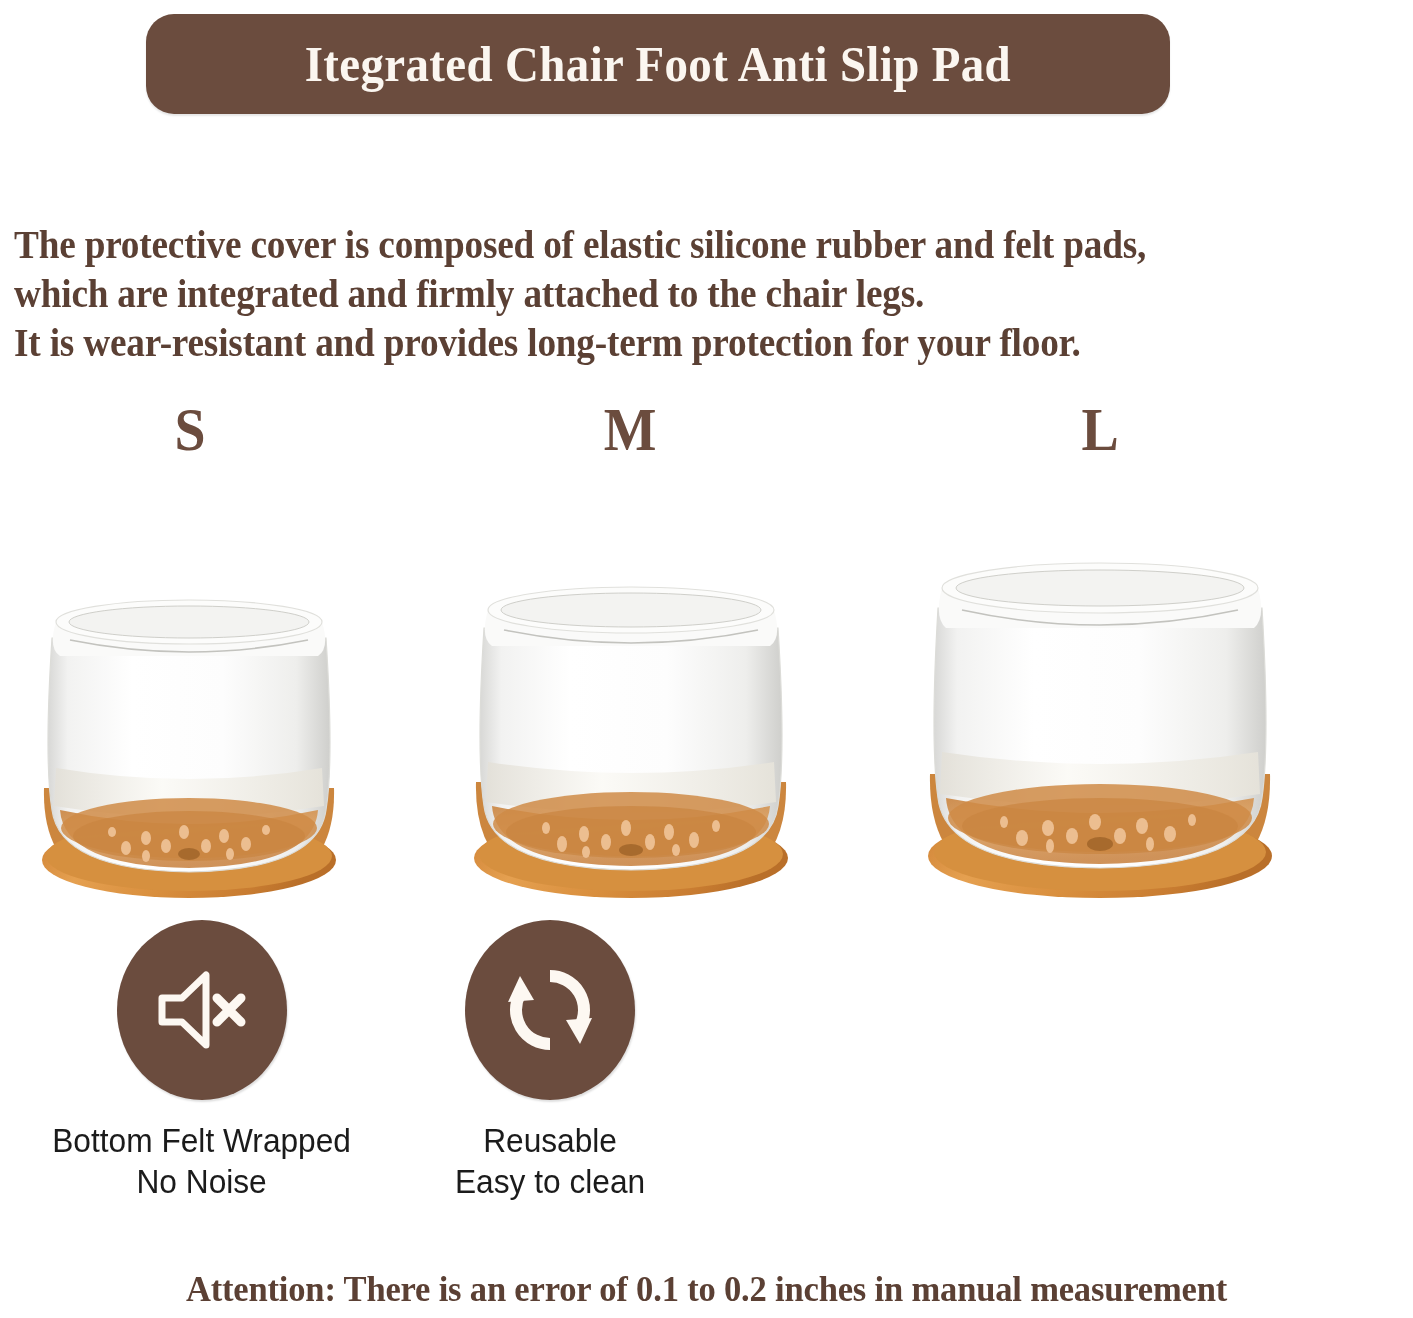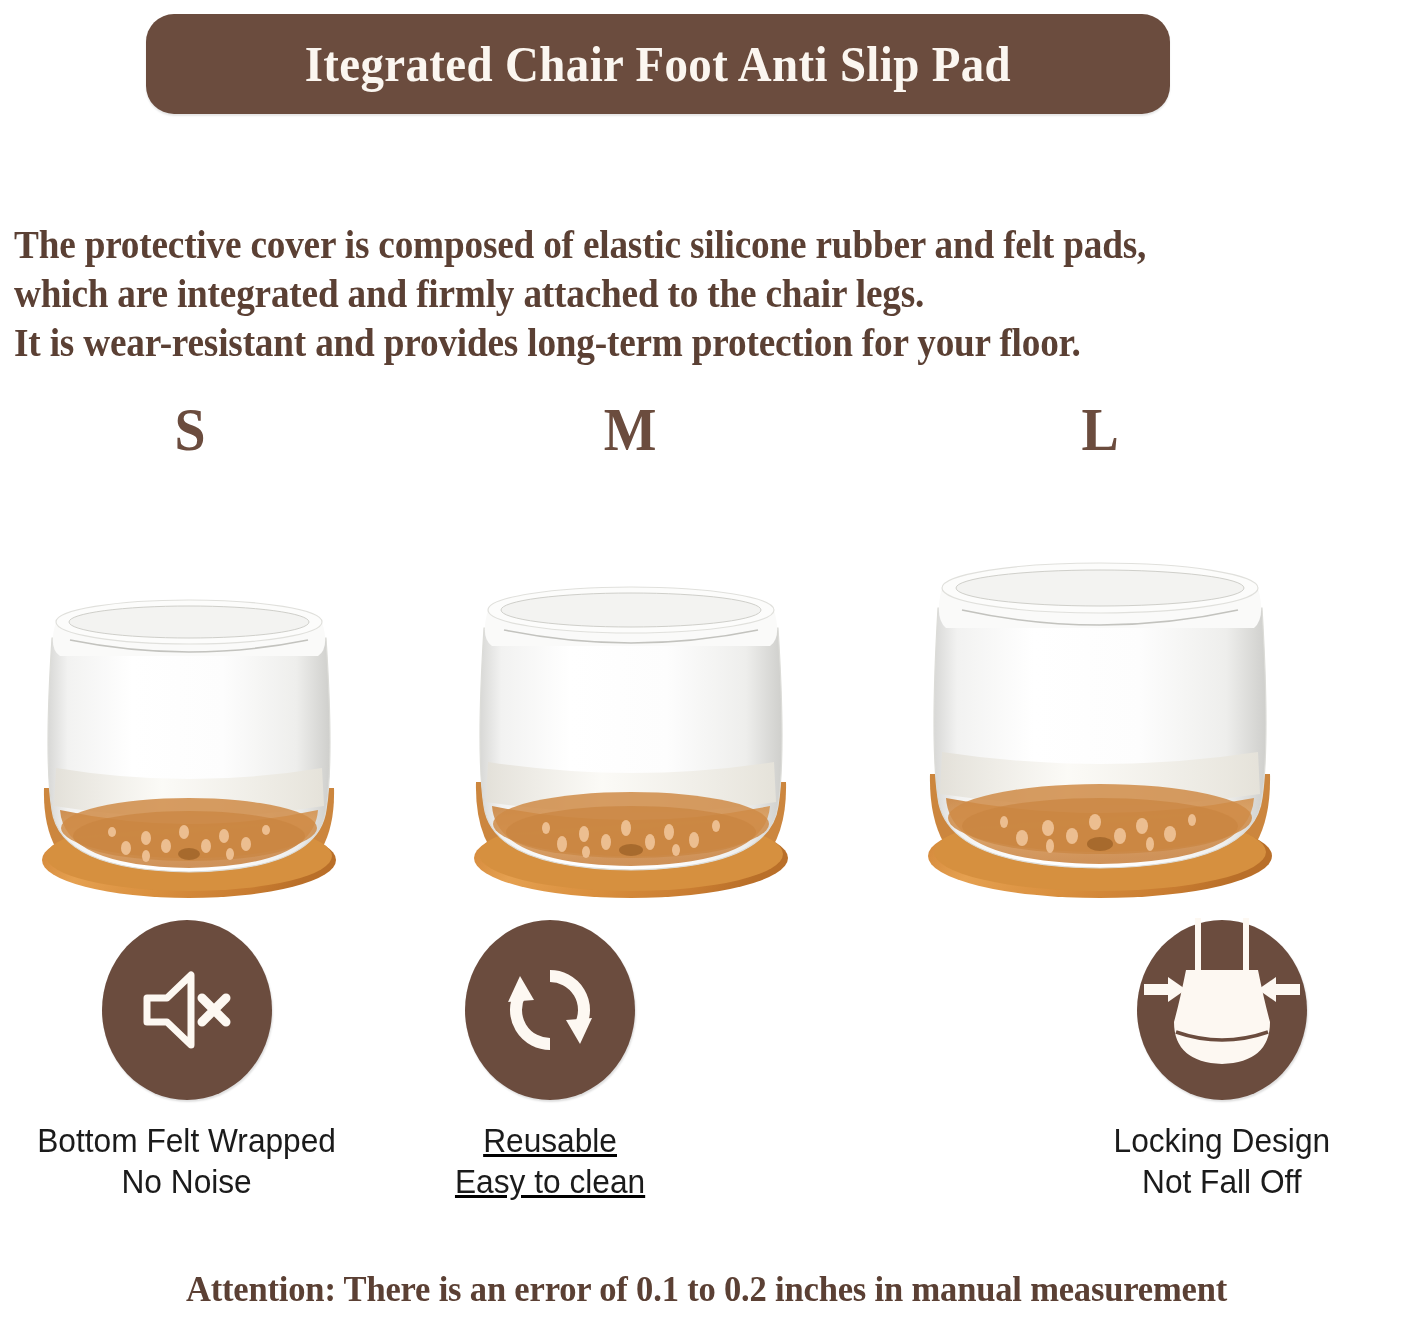--- a/index.html
+++ b/index.html
@@ -109,22 +109,22 @@
     height: 310px;
   }
   .feature {
     position: absolute;
     top: 0;
     width: 340px;
     display: flex;
     flex-direction: column;
     align-items: center;
   }
-  #feature-0 { left: 17px; }
-  #feature-1 { left: 380px; text-decoration: underline; }
+  #feature-0 { left: 32px; }
+  #feature-1 { left: 380px; }
   #feature-2 { left: 720px; }
   #feature-3 { left: 1052px; }
 
   .feature-icon-circle {
     width: 170px;
     height: 180px;
     border-radius: 50%;
     background: #6b4c3e;
     display: flex;
     align-items: center;
@@ -403,45 +403,16 @@
         <path d="M8 42 L20 16 L34 40 Z" fill="#fdf8f2"></path>
       </svg>
     </div>
     <div class="feature-caption">
       <div>Reusable</div>
       <div>Easy to clean</div>
     </div>
   </div>
 
 
-  <div class="feature" id="feature-3">
-    <div class="feature-icon-circle">
-      <svg width="160" height="176" viewBox="0 0 160 176">
-
-        <g fill="none" stroke="#fdf8f2" stroke-width="6">
-          <path d="M56 -4 L56 48"></path>
-          <path d="M104 -4 L104 48"></path>
-        </g>
-
-        <path d="M44 48 L116 48 Q122 78 128 100 Q128 140 80 142 Q32 140 32 100 Q38 78 44 48 Z" fill="#fdf8f2"></path>
-
-        <path d="M34 110 Q80 126 126 110" fill="none" stroke="#6b4c3e" stroke-width="3.5"></path>
-
-        <g fill="#fdf8f2">
-          <rect x="2" y="62" width="26" height="11"></rect>
-          <path d="M26 55 L44 67.5 L26 80 Z"></path>
-        </g>
-
-        <g fill="#fdf8f2">
-          <rect x="132" y="62" width="26" height="11"></rect>
-          <path d="M134 55 L116 67.5 L134 80 Z"></path>
-        </g>
-      </svg>
-    </div>
-    <div class="feature-caption">
-      <div>Locking Design</div>
-      <div>Not Fall Off</div>
-    </div>
-  </div>
 
 </div>
 
 <div id="attention">Attention: There is an error of 0.1 to 0.2 inches in manual measurement</div>
 
 </body></html>

